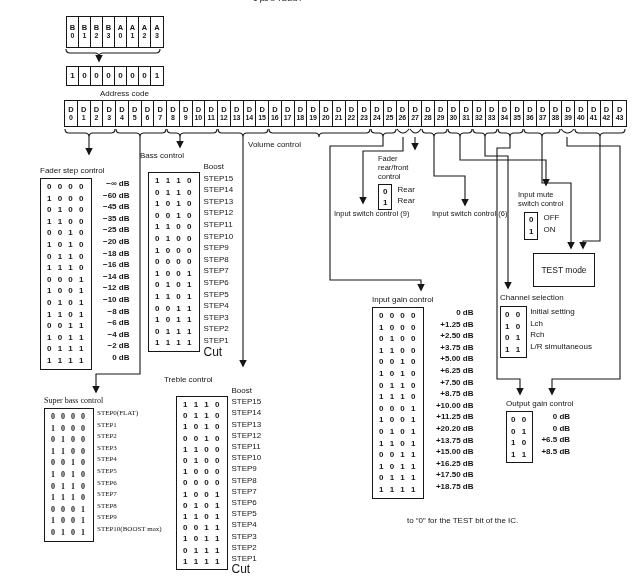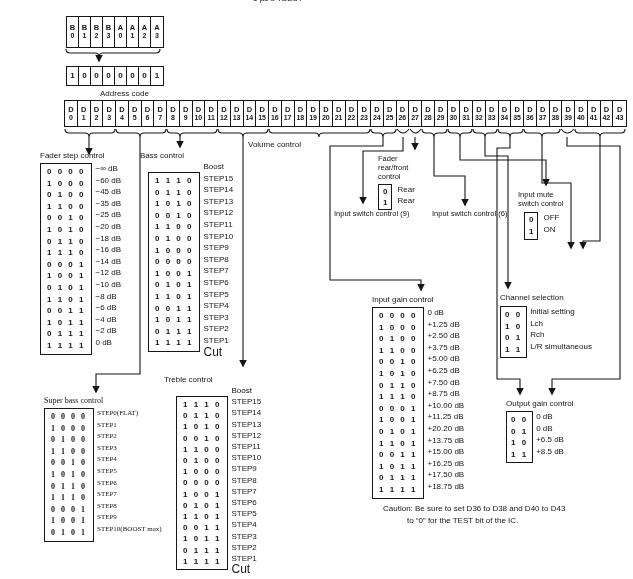--- a/index.html
+++ b/index.html
@@ -17,21 +17,21 @@
   .cell .s{font-size:8px;line-height:10px;}
   
   .title{font-size:8px;line-height:10px;white-space:nowrap;}
   .t75{font-size:7.5px;line-height:9px;}
   .flexrow{display:flex;align-items:flex-start;}
   .bitsbox{border:1px solid #161616;padding:2px 6px;background:#fff;}
   .bits{font-size:8px;font-weight:bold;line-height:11.6px;white-space:pre;letter-spacing:2px;}
   .lblcol{margin-left:3px;}
   .lbl{font-size:8px;line-height:11.6px;white-space:nowrap;}
   .lbl.small{font-size:7px;}
-  .right{}
+  .right{text-align:right;font-weight:bold;}
   .spacer{height:11px;}
   .cutlbl{font-size:12px;line-height:11px;}
   .p112 .bits,.p112 .lbl{line-height:11.2px;}
   .p115 .bits,.p115 .lbl{line-height:11.5px;}
   .testbox{border:1px solid #161616;width:60px;height:32px;display:flex;align-items:center;
            justify-content:center;font-size:8.5px;}
   .note{font-size:8px;line-height:12px;white-space:nowrap;}
   .clip{overflow:hidden;height:4px;}
   .clip span{display:block;margin-top:-6px;font-size:8px;white-space:nowrap;}
 </style>
@@ -341,21 +341,21 @@
       </div>
 
       <div class="cell" style="width:12.75px;">
         <div class="t">D</div>
         <div class="b">43</div>
       </div>
     </div>
 
   <div class="blk title" style="left:248px;top:140px;">Volume control</div>
 
-  <div class="blk" style="left:40px;top:151px;">
+  <div class="blk" style="left:40px;top:166px;">
     <div class="title">Fader step control</div>
     <div class="flexrow" style="margin-top:2px;">
       <div class="bitsbox">
 
       <div class="bits">0 0 0 0</div>
           <div class="bits">1 0 0 0</div>
           <div class="bits">0 1 0 0</div>
           <div class="bits">1 1 0 0</div>
           <div class="bits">0 0 1 0</div>
           <div class="bits">1 0 1 0</div>
@@ -561,20 +561,21 @@
           <div class="bits" style="letter-spacing:0;line-height:12px;">1</div>
         </div>
       <div class="lblcol" style="margin-left:5px;">
 
       <div class="lbl" style="line-height:12px;">OFF</div>
           <div class="lbl" style="line-height:12px;">ON</div>
         </div>
     </div>
   </div>
 
+  <div class="blk testbox" style="left:533px;top:253px;">TEST mode</div>
 
   <div class="blk" style="left:372px;top:295px;">
     <div class="title">Input gain control</div>
     <div class="flexrow" style="margin-top:2px;">
       <div class="bitsbox">
 
       <div class="bits">0 0 0 0</div>
           <div class="bits">1 0 0 0</div>
           <div class="bits">0 1 0 0</div>
           <div class="bits">1 1 0 0</div>
@@ -646,21 +647,20 @@
       <div class="lblcol right" style="width:34px;">
 
       <div class="lbl">0 dB</div>
           <div class="lbl">0 dB</div>
           <div class="lbl">+6.5 dB</div>
           <div class="lbl">+8.5 dB</div>
         </div>
     </div>
   </div>
 
-  <div class="blk note" style="left:383px;top:503px;">Caution: Be sure to set D36 to D38 and D40 to D43</div>
   <div class="blk note" style="left:407px;top:515px;">to “0” for the TEST bit of the IC.</div>
 
   <svg class="overlay" width="633" height="579" viewBox="0 0 633 579">
     <defs>
       <marker id="arr" viewBox="0 0 10 10" refX="8" refY="5" markerWidth="7" markerHeight="7" orient="auto">
         <path d="M0 0 L10 5 L0 10 z" fill="#161616"></path>
       </marker>
     </defs>
     <g stroke="#161616" stroke-width="1.1" fill="none">
 

